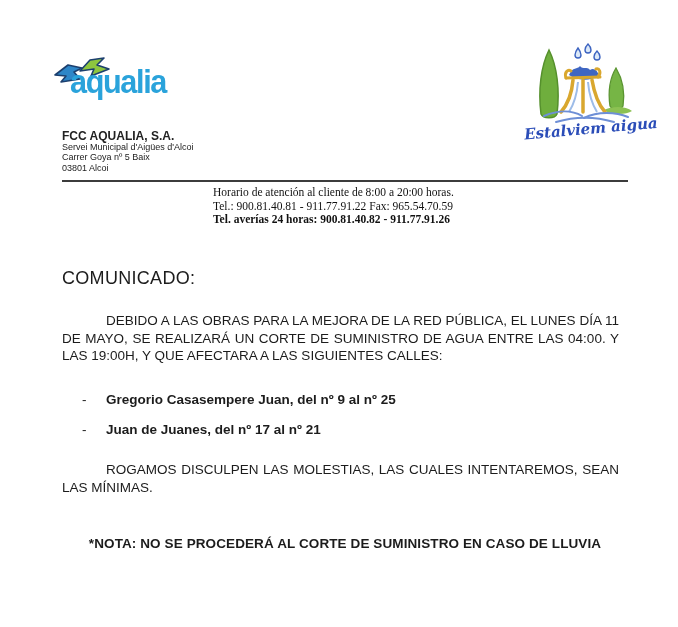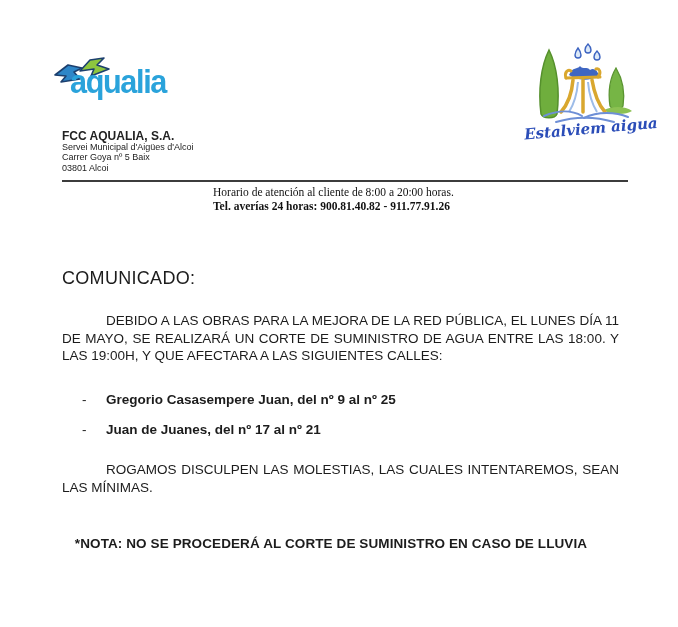--- a/index.html
+++ b/index.html
@@ -66,21 +66,21 @@
   .para-2 { top: 461px; }
 
   .streets-list { position: absolute; left: 82px; top: 392px; }
   .street-item {
     display: flex; margin-bottom: 14px;
     font-size: 13.5px; font-weight: 700; line-height: 16px;
   }
   .street-bullet { width: 24px; font-weight: 400; }
 
   .note-line {
-    position: absolute; left: 48px; top: 536px; width: 566px;
+    position: absolute; left: 62px; top: 536px; width: 566px;
     text-align: center; font-size: 13.5px; font-weight: 700;
     letter-spacing: 0.1px;
   }
 </style>
 </head>
 <body>
 
 <div class="page">
 
   <div class="brand-logo" style="width:200px;height:58px;">
@@ -119,26 +119,27 @@
     <div class="company-name">FCC AQUALIA, S.A.</div>
     <div>Servei Municipal d'Aigües d'Alcoi</div>
     <div>Carrer Goya nº 5 Baix</div>
     <div>03801 Alcoi</div>
   </div>
 
   <hr class="divider">
 
   <div class="contact-block">
     <div>Horario de atención al cliente de 8:00 a 20:00 horas.</div>
+    <div>Tel.: 900.81.40.81 - 911.77.91.22 Fax: 965.54.70.59</div>
     <div class="contact-emergency">Tel. averías 24 horas: 900.81.40.82 - 911.77.91.26</div>
   </div>
 
   <div class="heading">COMUNICADO:</div>
 
-  <div class="para para-1">DEBIDO A LAS OBRAS PARA LA MEJORA DE LA RED PÚBLICA, EL LUNES DÍA 11 DE MAYO, SE REALIZARÁ UN CORTE DE SUMINISTRO DE AGUA ENTRE LAS 18:00. Y LAS 19:00H, Y QUE AFECTARA A LAS SIGUIENTES CALLES:</div>
+  <div class="para para-1">DEBIDO A LAS OBRAS PARA LA MEJORA DE LA RED PÚBLICA, EL LUNES DÍA 11 DE MAYO, SE REALIZARÁ UN CORTE DE SUMINISTRO DE AGUA ENTRE LAS 04:00. Y LAS 19:00H, Y QUE AFECTARA A LAS SIGUIENTES CALLES:</div>
 
   <div class="streets-list">
     <div class="street-item">
       <span class="street-bullet">-</span>
       <span>Gregorio Casasempere Juan, del nº 9 al nº 25</span>
     </div>
     <div class="street-item">
       <span class="street-bullet">-</span>
       <span>Juan de Juanes, del nº 17 al nº 21</span>
     </div>

